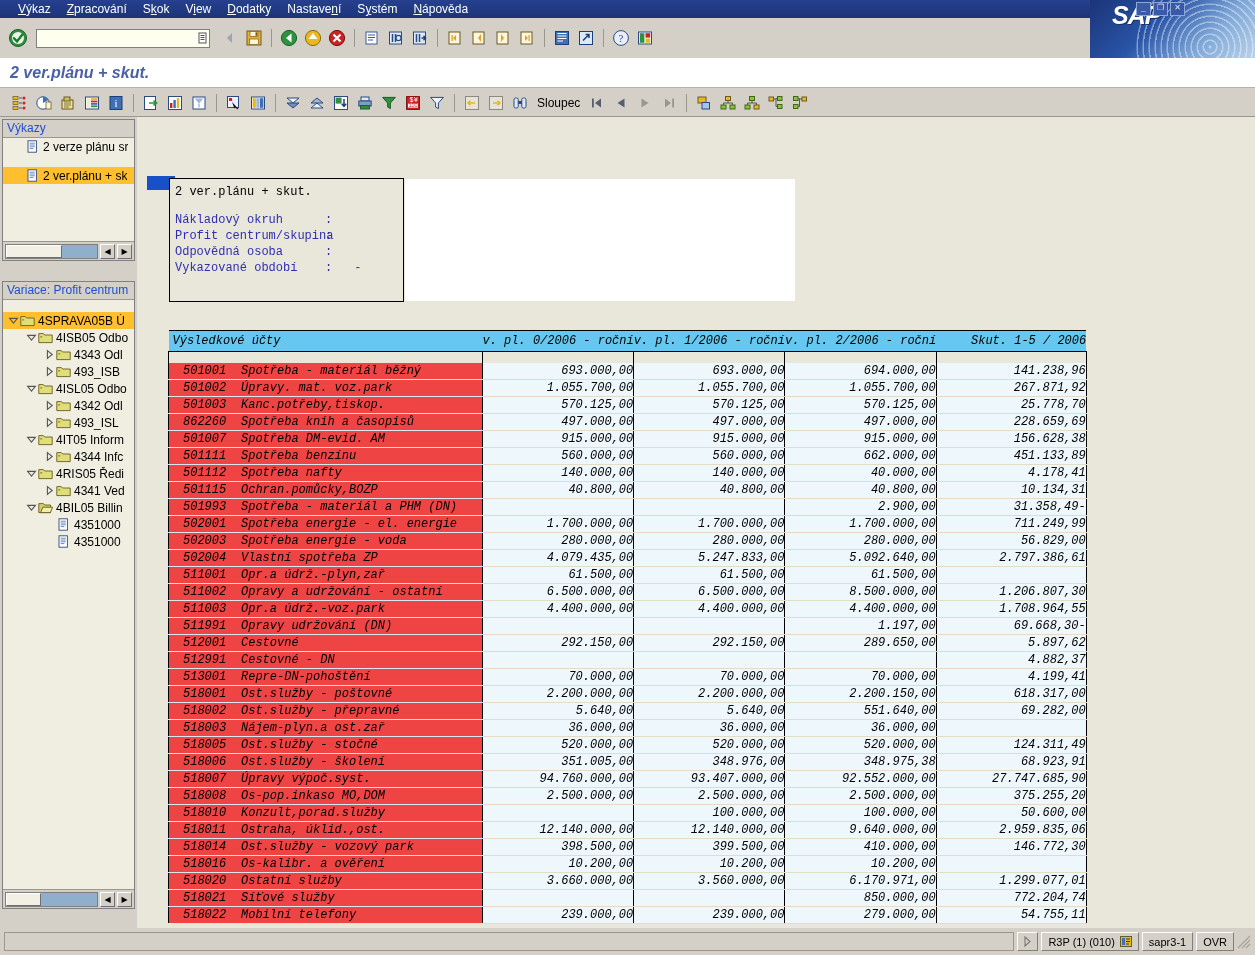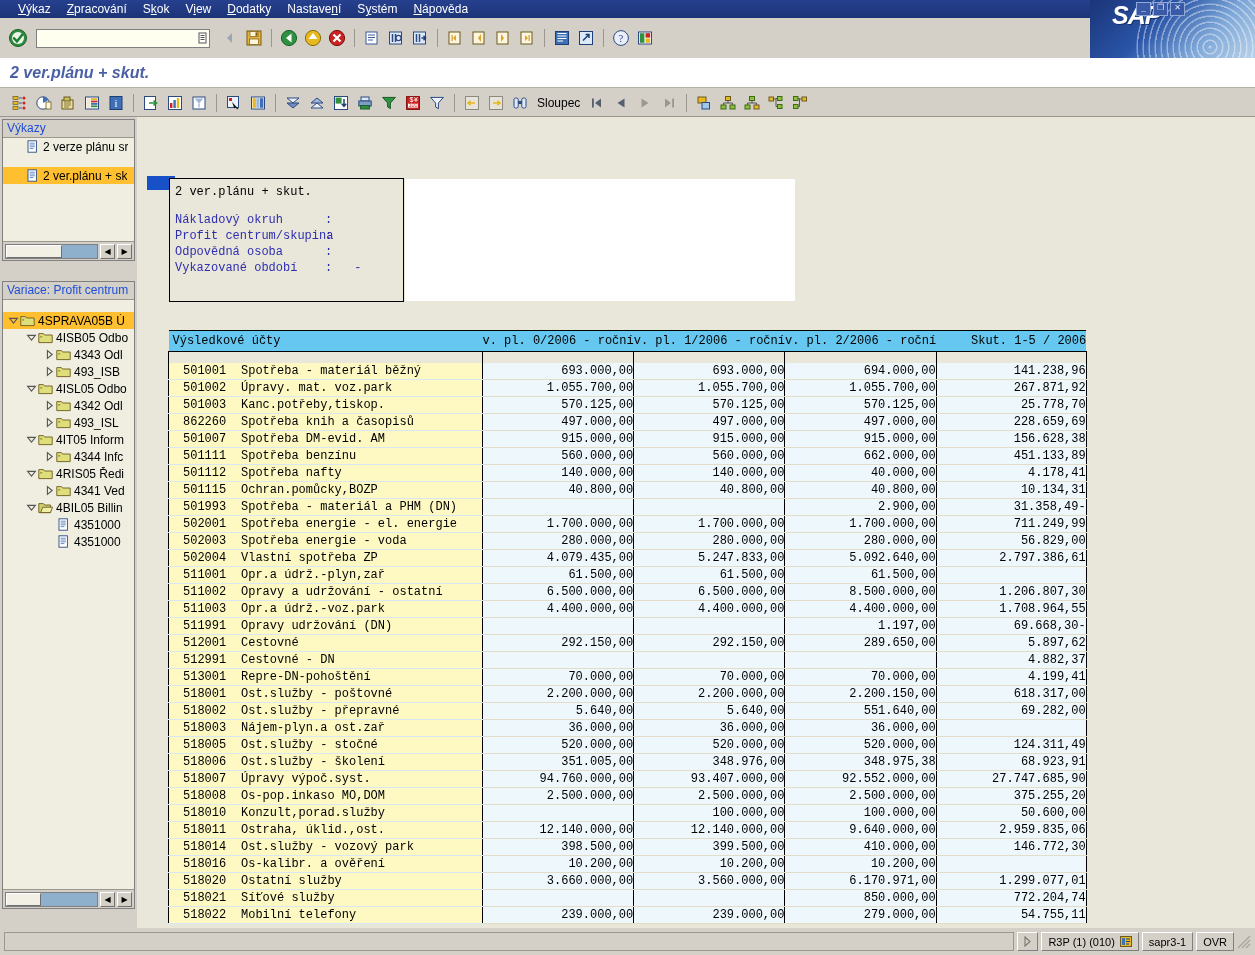--- a/index.html
+++ b/index.html
@@ -169,32 +169,33 @@
   .hdrbox .htitle{color:#000000;margin-bottom:13px;white-space:nowrap;}
   .hdrline{display:flex;white-space:nowrap;line-height:16px;}
   .hdrline .k{color:#2e2eb0;width:150px;display:inline-block;}
   .hdrline .c{color:#2e2eb0;}
   .hdrline .v{color:#2e2eb0;padding-left:22px;}
   
   .report{
     position:absolute;left:31px;top:213px;
     font-family:"Liberation Mono",monospace;font-size:12px;
     border-collapse:collapse;
+    font-style:italic;
   }
   .report td,.report th{padding:0;margin:0;}
   .colhdr{
     background:#66c8f0;color:#000;height:20px;font-weight:normal;
     border-top:1px solid #000;border-bottom:1px solid #000;
     white-space:nowrap;font-family:"Liberation Mono",monospace;font-size:12px;
   }
   .colhdr.left{text-align:left;padding-left:4px;width:310px;}
   .colhdr.num{text-align:right;width:150px;}
   .spacer-row td{height:11px;background:#e9e6da;border-left:1px solid #000;border-right:1px solid #000;}
   .rowkey{
-    background:#fef9c3;color:#000;height:16px;white-space:nowrap;
+    background:#ef4444;color:#000;height:16px;white-space:nowrap;
     border-bottom:1px solid #d8e8f2;border-left:1px solid #000;border-right:1px solid #000;
   }
   .rowkey .acct{display:inline-block;width:72px;padding-left:14px;box-sizing:border-box;}
   .rowkey .desc{display:inline-block;}
   .numcell{
     background:#eef7fc;color:#000;height:16px;text-align:right;white-space:nowrap;
     padding-right:6px;border-bottom:1px solid #e3ddc8;
     border-left:1px solid #000;border-right:1px solid #000;
   }
   .tbl-wrap{position:relative;}

